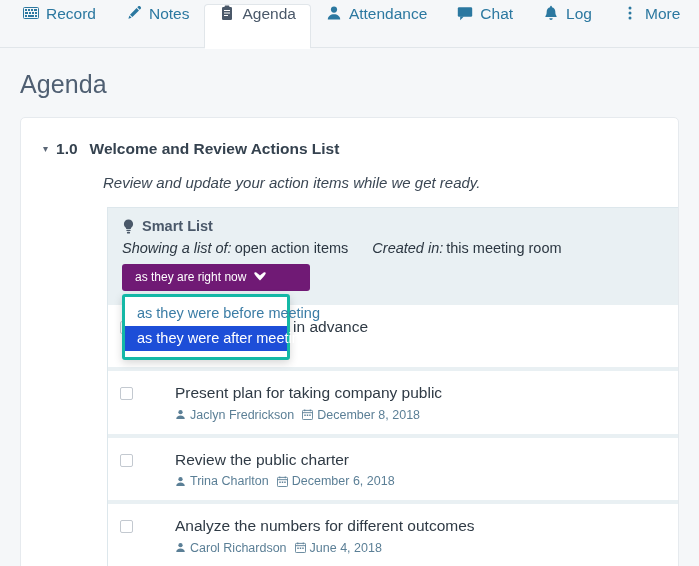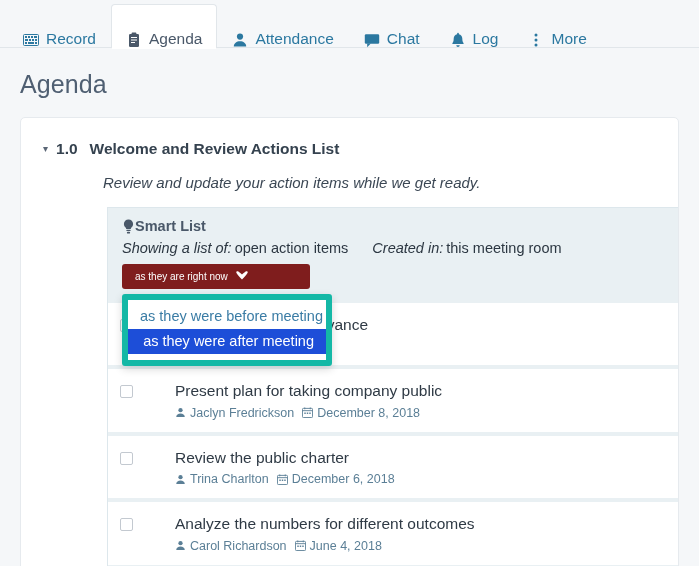--- a/index.html
+++ b/index.html
@@ -17,21 +17,21 @@
     position: relative;
     height: 48px;
     background: #f5f7f9;
     border-bottom: 1px solid #e1e6ea;
     display: flex;
     align-items: stretch;
     padding-left: 8px;
   }
   .tab {
     display: flex;
-    align-items: flex-end;
+    align-items: flex-start;
     gap: 7px;
     padding: 0 14px;
     color: #2b78a0;
     font-size: 15.5px;
     cursor: pointer;
     border: 1px solid transparent;
     border-bottom: none;
     position: relative;
     top: 4px;
     height: 44px;
@@ -116,64 +116,64 @@
     margin: 16px 0 0 86px;
     background: #e9f0f3;
     border-top: 1px solid #dde7ec;
     border-left: 1px solid #dde7ec;
     padding: 10px 14px 14px 14px;
     position: relative;
   }
   .sl-head {
     display: flex;
     align-items: center;
+    gap: 7px;
     color: #4a5869;
     font-weight: bold;
     font-size: 14.5px;
   }
   .bulb { color: #4a5869; display: inline-flex; }
   .sl-filters {
     margin-top: 6px;
     font-size: 14.5px;
     color: #2c3742;
     white-space: nowrap;
   }
   .sl-filters .lbl { font-style: italic; }
   .sl-filters .val { margin-left: 3px; }
   .sl-filters .gap { display: inline-block; width: 16px; }
 
   .dd-wrap { position: relative; margin-top: 8px; display: inline-block; }
   .dd-btn {
-    background: #7f1d1d;
+    background: #701a75;
     color: #ffffff;
     border: none;
     border-radius: 3px;
-    font-size: 10px;
+    font-size: 12px;
     font-family: inherit;
     padding: 6px 12px 7px 13px;
     min-width: 188px;
     text-align: left;
     cursor: pointer;
     display: flex;
     align-items: center;
     gap: 8px;
   }
   .dd-btn .chev { font-size: 12px; line-height: 1; }
   .dd-menu {
     position: absolute;
     top: 30px;
     left: 0;
-    width: 210px;
+    width: 168px;
     background: #ffffff;
-    border: 6px solid #14b8a6;
+    border: 3px solid #14b8a6;
     border-radius: 3px;
     box-shadow: 0 3px 8px rgba(0,0,0,.16);
     padding: 4px 0 6px 0;
     z-index: 30;
-    text-align: right;
   }
   .dd-item {
     padding: 4px 12px 5px 12px;
     font-size: 14.5px;
     color: #3a7ca5;
     cursor: pointer;
     white-space: nowrap;
   }
   .dd-item.sel { background: #1d4ed8; color: #ffffff; }
 
@@ -237,20 +237,30 @@
         <rect x="9" y="7" width="2" height="2"></rect>
           <rect x="12" y="7" width="2" height="2"></rect>
         <rect x="2" y="10" width="2" height="2"></rect>
           <rect x="5" y="10" width="6" height="2"></rect>
         <rect x="12" y="10" width="2" height="2"></rect>
       </svg>
     </span>
     <span>Record</span>
   </div>
 
+  <div class="tab">
+    <span class="ico">
+      <svg width="16" height="16" viewBox="0 0 16 16" fill="currentColor">
+        <path d="M12.3 1.3c.5-.5 1.3-.5 1.8 0l.6.6c.5.5.5 1.3 0 1.8l-1 1-2.4-2.4 1-1z"></path>
+        <path d="M10.6 3.1l2.4 2.4-6.6 6.6-2.4-2.4 6.6-6.6z"></path>
+        <path d="M3.4 10.5l2.2 2.2-3.2 1z"></path>
+      </svg>
+    </span>
+    <span>Notes</span>
+  </div>
 
   <div class="tab active">
     <span class="ico">
       <svg width="16" height="16" viewBox="0 0 16 16" fill="currentColor">
         <rect x="3" y="2" width="10" height="13" rx="1.2"></rect>
         <rect x="5.6" y="0.6" width="4.8" height="2.6" rx="0.8" fill="currentColor"></rect>
         <rect x="5" y="5" width="6" height="1" fill="#ffffff"></rect>
         <rect x="5" y="7.5" width="6" height="1" fill="#ffffff"></rect>
         <rect x="5" y="10" width="4" height="1" fill="#ffffff"></rect>
       </svg>

